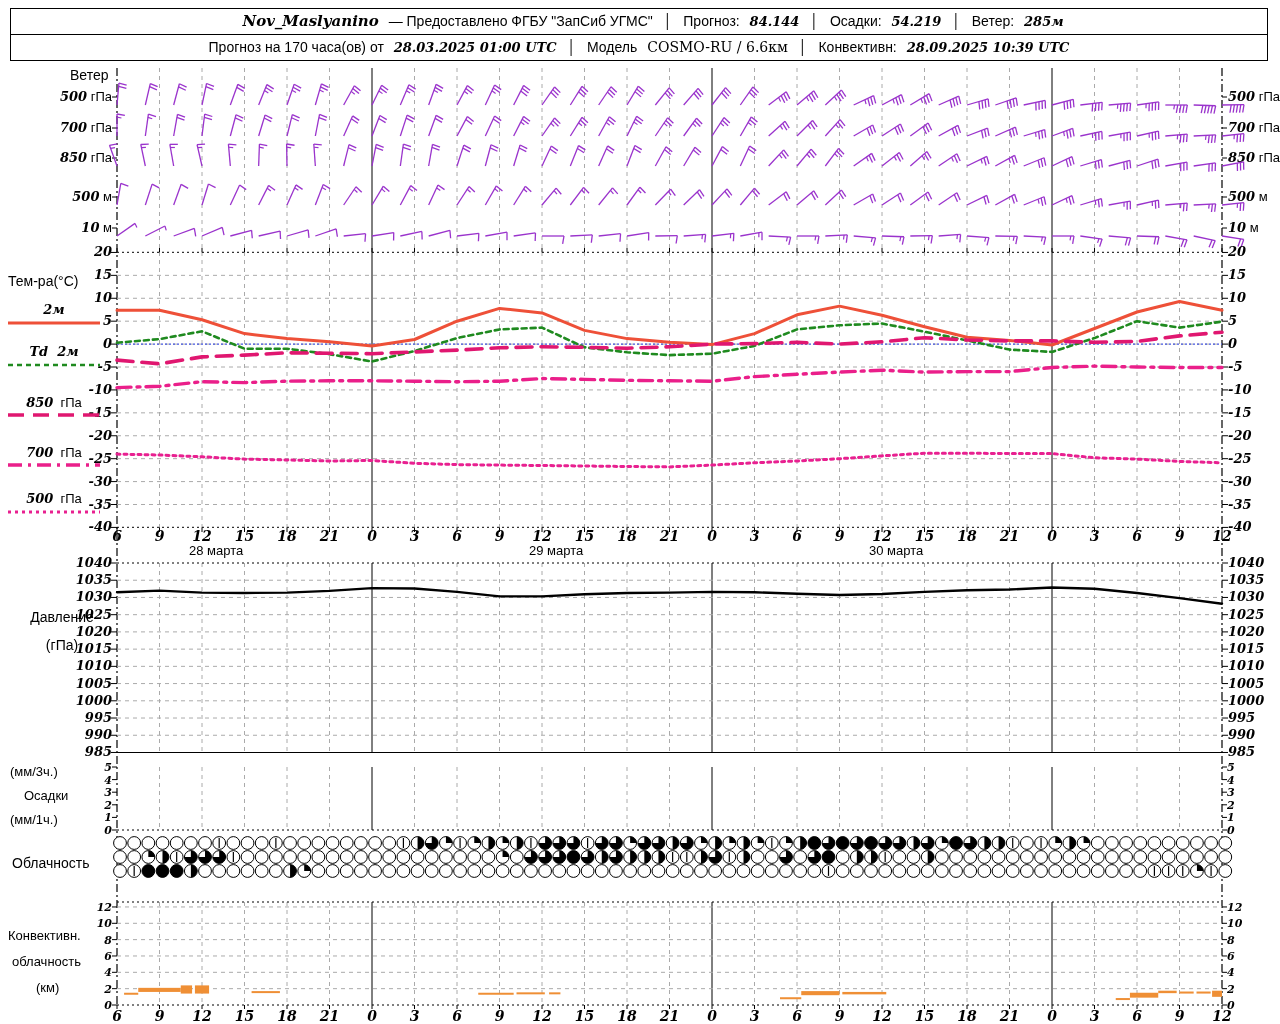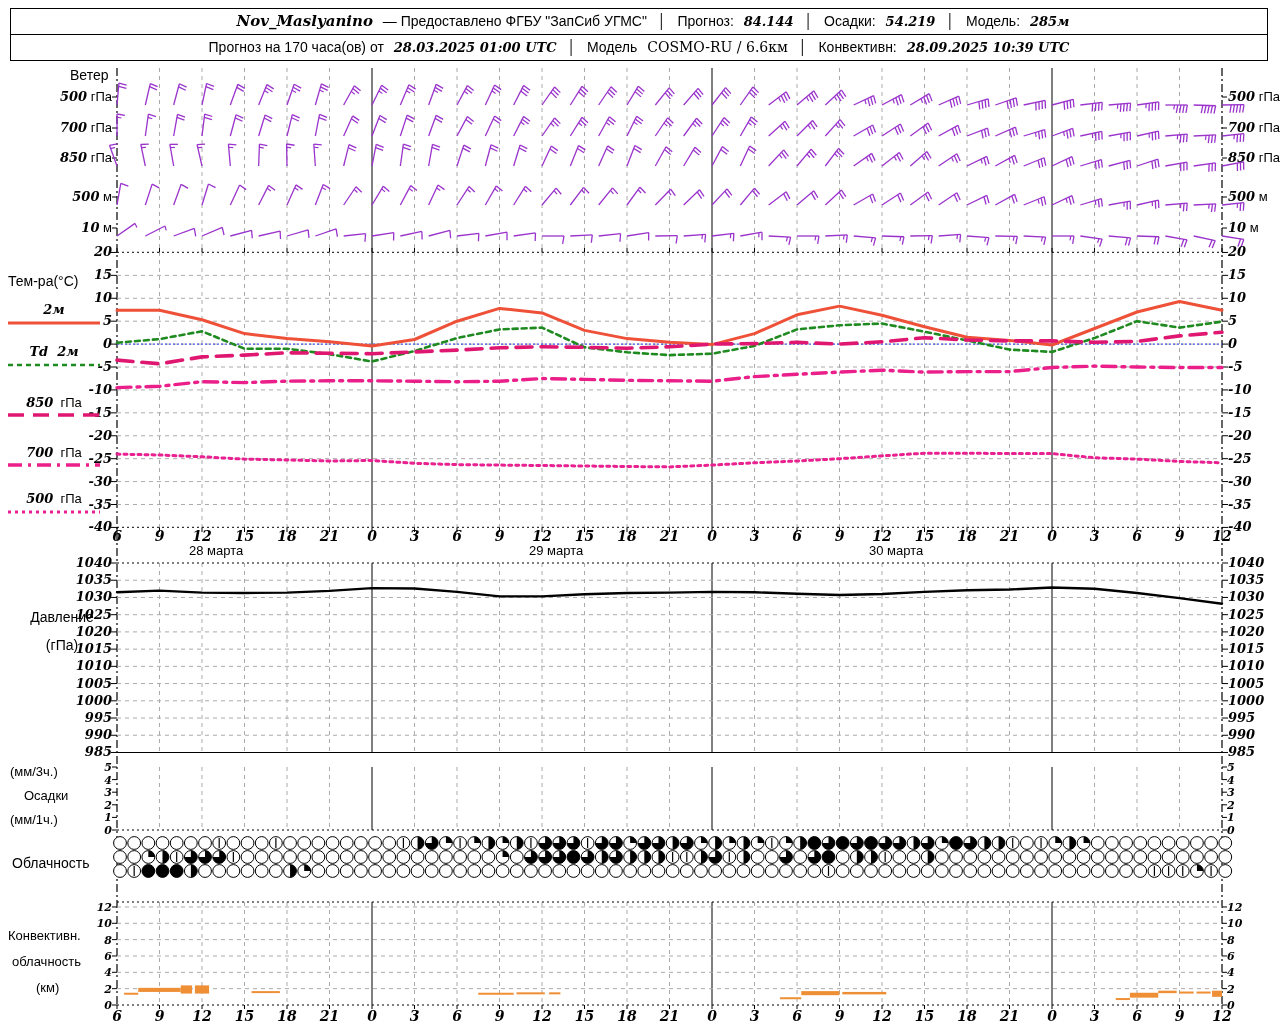--- a/index.html
+++ b/index.html
@@ -21,21 +21,21 @@
   <div class="hrow">
     <span class="station">Nov_Maslyanino</span>
     <span class="sp">— Предоставлено ФГБУ "ЗапСиб УГМС"</span>
     <span class="sep">│</span>
     <span>Прогноз:</span>
     <span class="num sp">84.144</span>
     <span class="sep">│</span>
     <span>Осадки:</span>
     <span class="num sp">54.219</span>
     <span class="sep">│</span>
-    <span>Модель:</span>
+    <span>Ветер:</span>
     <span class="num sp">285м</span>
   </div>
   <div class="hrow hrow2">
     <span>Прогноз на 170 часа(ов) от</span>
     <span class="num sp">28.03.2025 01:00 UTC</span>
     <span class="sep">│</span>
     <span>Модель</span>
     <span class="modelname sp">COSMO-RU / 6.6км</span>
     <span class="sep">│</span>
     <span>Конвективн:</span>

